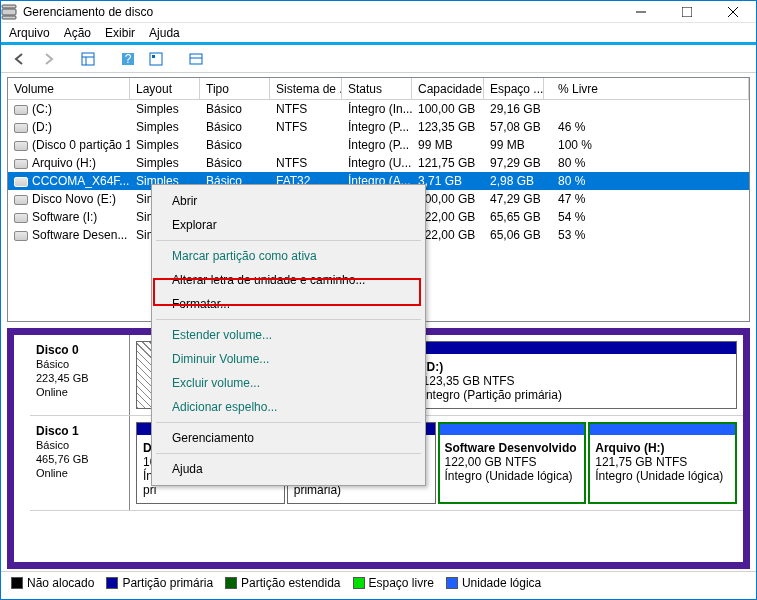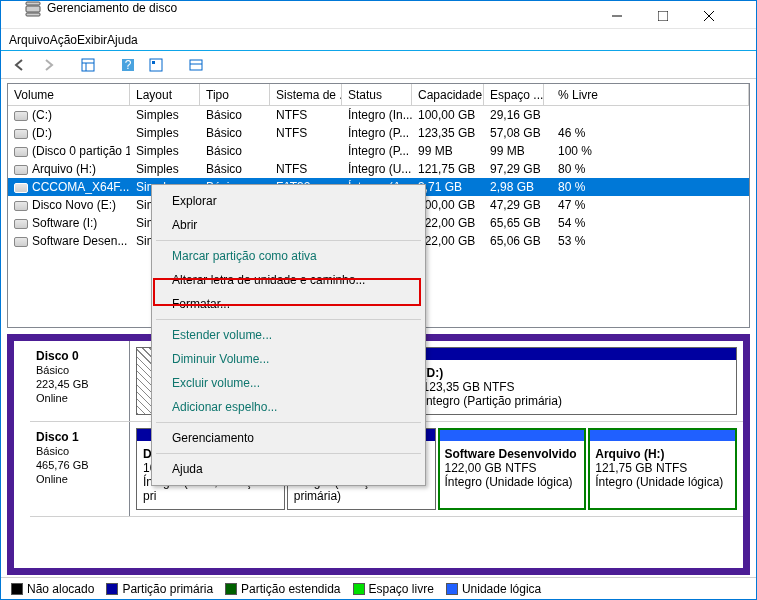--- a/index.html
+++ b/index.html
@@ -1,22 +1,22 @@
 <!DOCTYPE html>
 <html><head>
 <meta charset="utf-8">
 <style>
 * { box-sizing: border-box; margin: 0; padding: 0; font-family: "Segoe UI", Tahoma, sans-serif; font-size: 12px; }
 body { background: #fff; width: 757px; height: 600px; overflow: hidden; border: 1px solid #0078d7; position: relative; }
-.titlebar { height: 28px; display: flex; padding: 0 24px; background: #fff; border-bottom: 1px solid #e5e5e5; }
+.titlebar { height: 22px; display: flex; align-items: center; padding: 0 0; background: #fff; border-bottom: 1px solid #e5e5e5; }
 .titlebar .icon { width: 16px; height: 16px; margin-right: 6px; }
 .titlebar .title { flex: 1; font-size: 12px; }
 .titlebar .winbtn { width: 46px; height: 30px; display: flex; align-items: center; justify-content: center; }
 .winbtn svg { width: 10px; height: 10px; }
-.menubar { height: 22px; display: flex; align-items: center; padding: 0 8px; border-bottom: 1px solid #0ea5e9; }
+.menubar { height: 22px; display: flex; align-items: center; padding: 0 8px; gap: 14px; border-bottom: 3px solid #0ea5e9; }
 .menubar span { font-size: 12px; }
 .toolbar { height: 28px; display: flex; align-items: center; padding: 0 8px; gap: 6px; border-bottom: 1px solid #d0d0d0; }
 .tbtn { width: 22px; height: 22px; display: flex; align-items: center; justify-content: center; border: 1px solid transparent; }
 .tbtn svg { width: 14px; height: 14px; }
 .sep { width: 6px; }
 .main { display: flex; flex-direction: column; height: calc(600px - 30px - 22px - 28px - 22px); }
 .tablewrap { border: 1px solid #828790; margin: 4px 6px; height: 245px; overflow: hidden; position: relative; }
 .thead { display: flex; background: #fff; border-bottom: 1px solid #d0d0d0; height: 22px; align-items: center; }
 .th { border-right: 1px solid #d0d0d0; padding: 0 6px; height: 100%; display: flex; align-items: center; overflow: hidden; white-space: nowrap; }
 .c-vol { width: 122px; } .c-lay { width: 70px; } .c-type { width: 70px; } .c-fs { width: 72px; } .c-st { width: 70px; } .c-cap { width: 72px; } .c-free { width: 60px; } .c-pct { width: 100px; flex:1;margin-left:8px; }
@@ -273,22 +273,22 @@
 
 <div class="legend">
   <span><span class="legbox" style="background:#000"></span><span>Não alocado</span></span>
   <span><span class="legbox" style="background:#0000a0"></span><span>Partição primária</span></span>
   <span><span class="legbox" style="background:#006000"></span><span>Partição estendida</span></span>
   <span><span class="legbox" style="background:#00e000"></span><span>Espaço livre</span></span>
   <span><span class="legbox" style="background:#2060ff"></span><span>Unidade lógica</span></span>
 </div>
 
 <div class="ctxmenu">
+  <div class="ctxitem">Abrir</div>
   <div class="ctxitem">Explorar</div>
-  <div class="ctxitem">Abrir</div>
   <div class="ctxsep"></div>
   <div class="ctxitem disabled">Marcar partição como ativa</div>
   <div class="ctxitem">Alterar letra de unidade e caminho...</div>
   <div class="ctxitem">Formatar...</div>
   <div class="ctxsep"></div>
   <div class="ctxitem disabled">Estender volume...</div>
   <div class="ctxitem disabled">Diminuir Volume...</div>
   <div class="ctxitem disabled">Excluir volume...</div>
   <div class="ctxitem disabled">Adicionar espelho...</div>
   <div class="ctxsep"></div>

